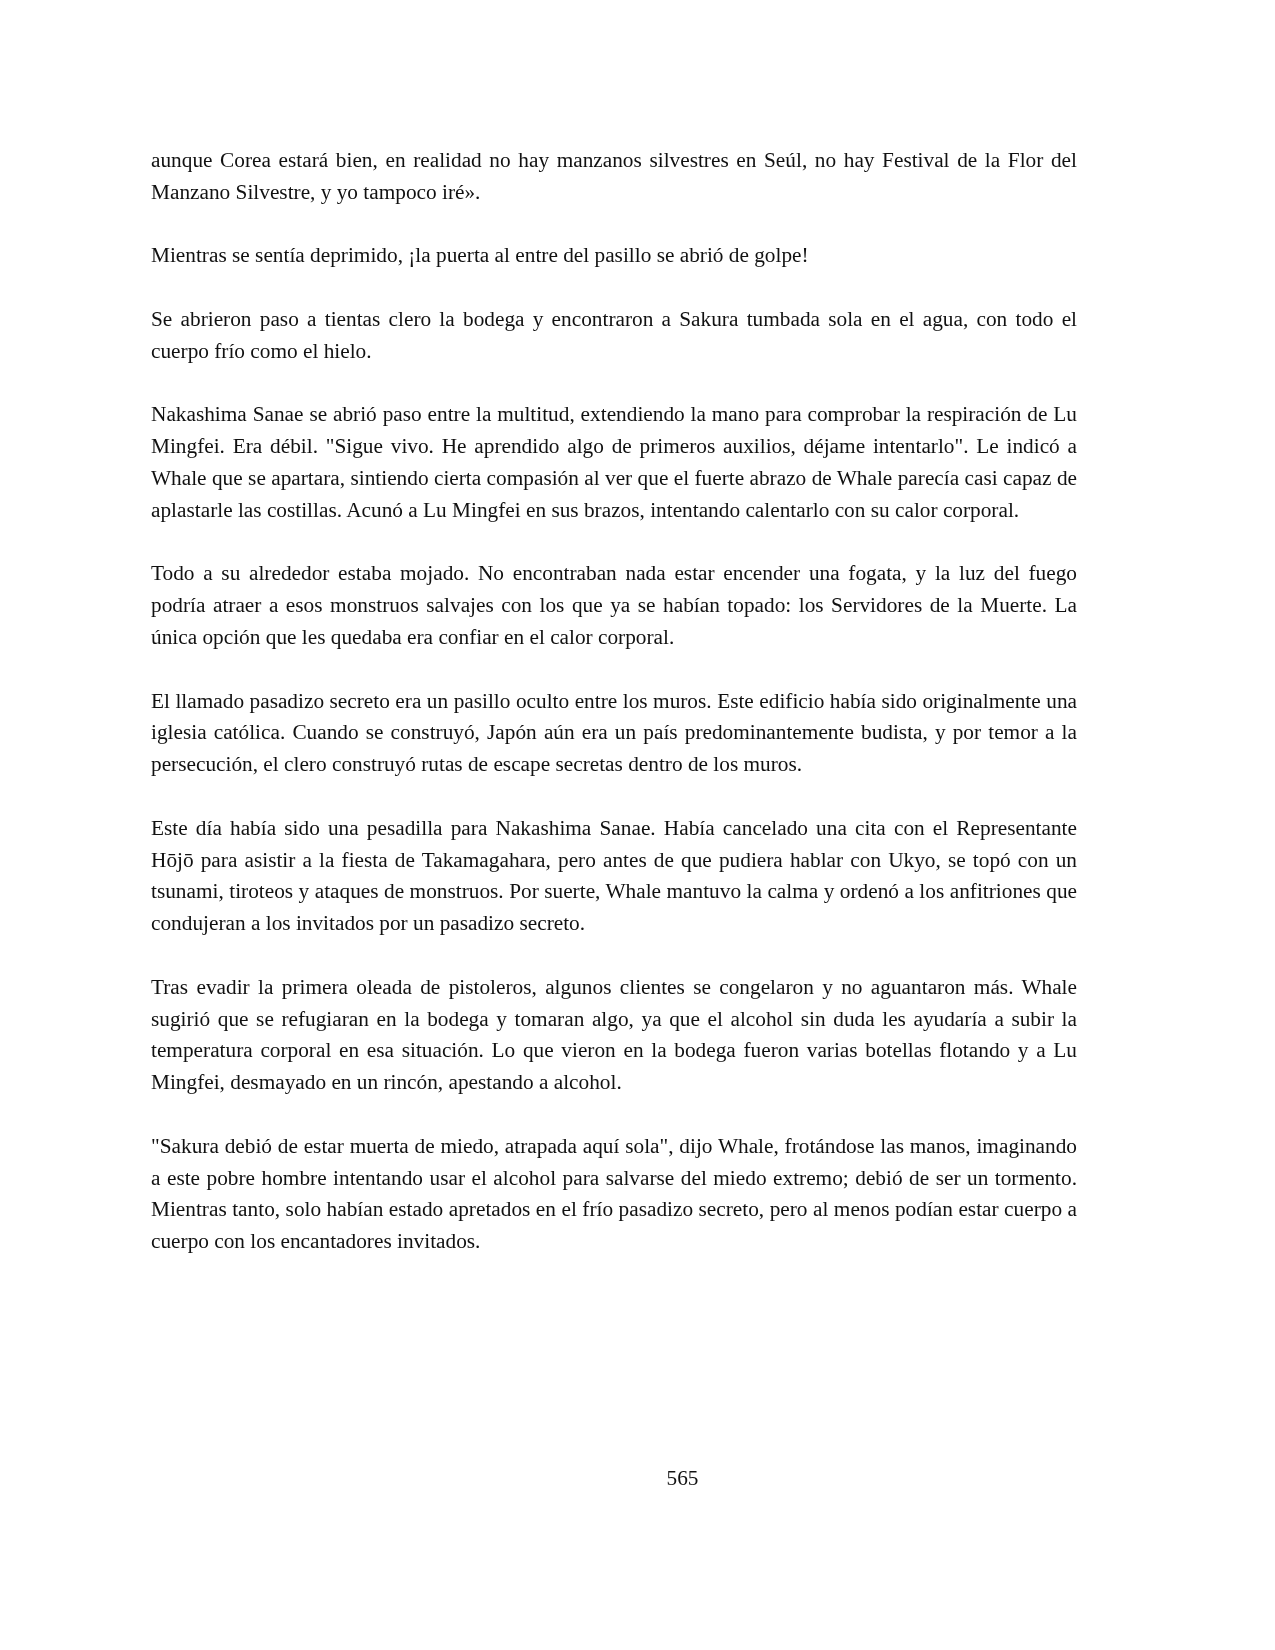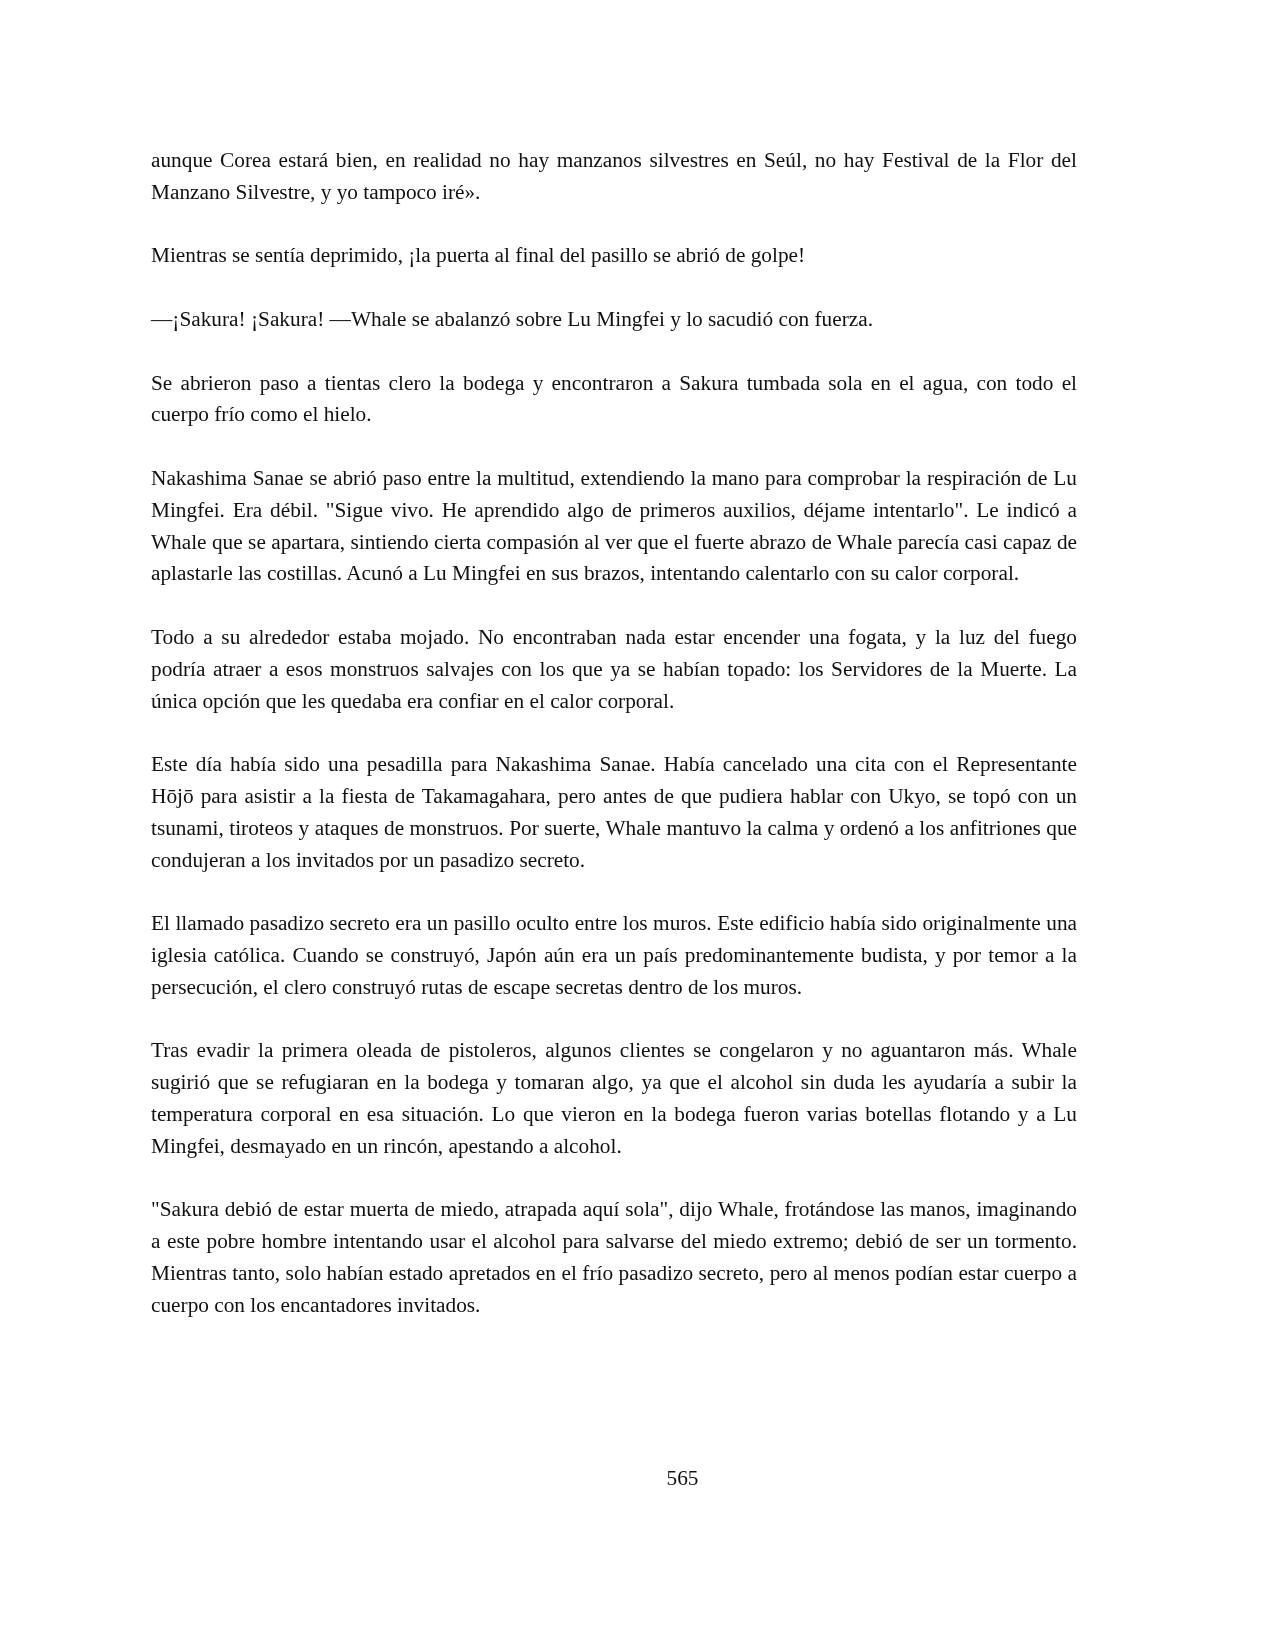--- a/index.html
+++ b/index.html
@@ -26,24 +26,23 @@
       color: #111111;
       margin-left: 37px;
     }
   </style>
 </head>
 <body>
 
 <div class="page">
   <div class="content">
     <p class="para">aunque Corea estará bien, en realidad no hay manzanos silvestres en Seúl, no hay Festival de la Flor del Manzano Silvestre, y yo tampoco iré».</p>
-    <p class="para">Mientras se sentía deprimido, ¡la puerta al final del pasillo se abrió de golpe!</p>
-    <p class="para">—¡Sakura! ¡Sakura! —Whale se abalanzó sobre Lu Mingfei y lo sacudió con fuerza.</p>
+    <p class="para">Mientras se sentía deprimido, ¡la puerta al entre del pasillo se abrió de golpe!</p>
     <p class="para">Se abrieron paso a tientas clero la bodega y encontraron a Sakura tumbada sola en el agua, con todo el cuerpo frío como el hielo.</p>
     <p class="para">Nakashima Sanae se abrió paso entre la multitud, extendiendo la mano para comprobar la respiración de Lu Mingfei. Era débil. "Sigue vivo. He aprendido algo de primeros auxilios, déjame intentarlo". Le indicó a Whale que se apartara, sintiendo cierta compasión al ver que el fuerte abrazo de Whale parecía casi capaz de aplastarle las costillas. Acunó a Lu Mingfei en sus brazos, intentando calentarlo con su calor corporal.</p>
     <p class="para">Todo a su alrededor estaba mojado. No encontraban nada estar encender una fogata, y la luz del fuego podría atraer a esos monstruos salvajes con los que ya se habían topado: los Servidores de la Muerte. La única opción que les quedaba era confiar en el calor corporal.</p>
+    <p class="para">El llamado pasadizo secreto era un pasillo oculto entre los muros. Este edificio había sido originalmente una iglesia católica. Cuando se construyó, Japón aún era un país predominantemente budista, y por temor a la persecución, el clero construyó rutas de escape secretas dentro de los muros.</p>
     <p class="para">Este día había sido una pesadilla para Nakashima Sanae. Había cancelado una cita con el Representante Hōjō para asistir a la fiesta de Takamagahara, pero antes de que pudiera hablar con Ukyo, se topó con un tsunami, tiroteos y ataques de monstruos. Por suerte, Whale mantuvo la calma y ordenó a los anfitriones que condujeran a los invitados por un pasadizo secreto.</p>
-    <p class="para">El llamado pasadizo secreto era un pasillo oculto entre los muros. Este edificio había sido originalmente una iglesia católica. Cuando se construyó, Japón aún era un país predominantemente budista, y por temor a la persecución, el clero construyó rutas de escape secretas dentro de los muros.</p>
     <p class="para">Tras evadir la primera oleada de pistoleros, algunos clientes se congelaron y no aguantaron más. Whale sugirió que se refugiaran en la bodega y tomaran algo, ya que el alcohol sin duda les ayudaría a subir la temperatura corporal en esa situación. Lo que vieron en la bodega fueron varias botellas flotando y a Lu Mingfei, desmayado en un rincón, apestando a alcohol.</p>
     <p class="para">"Sakura debió de estar muerta de miedo, atrapada aquí sola", dijo Whale, frotándose las manos, imaginando a este pobre hombre intentando usar el alcohol para salvarse del miedo extremo; debió de ser un tormento. Mientras tanto, solo habían estado apretados en el frío pasadizo secreto, pero al menos podían estar cuerpo a cuerpo con los encantadores invitados.</p>
   </div>
   <div class="page-number">565</div>
 </div>
 
 </body></html>

